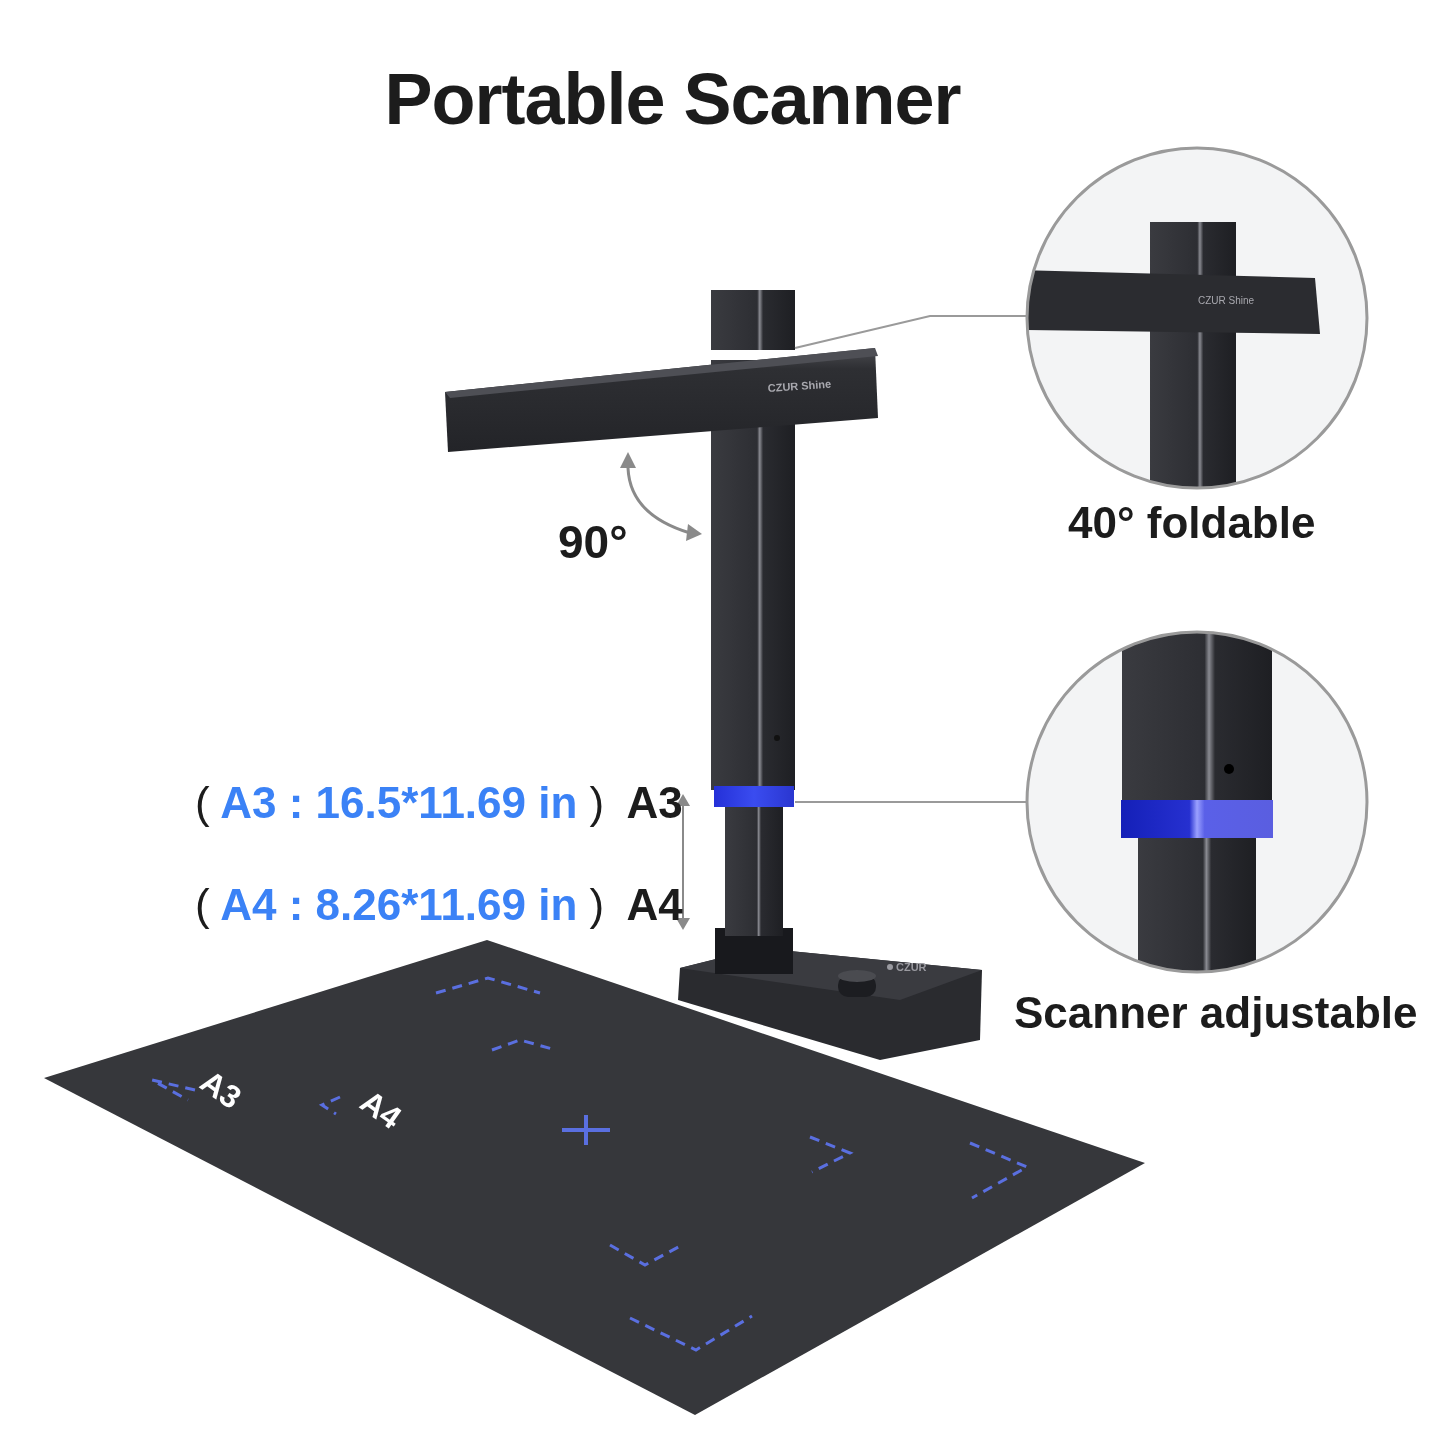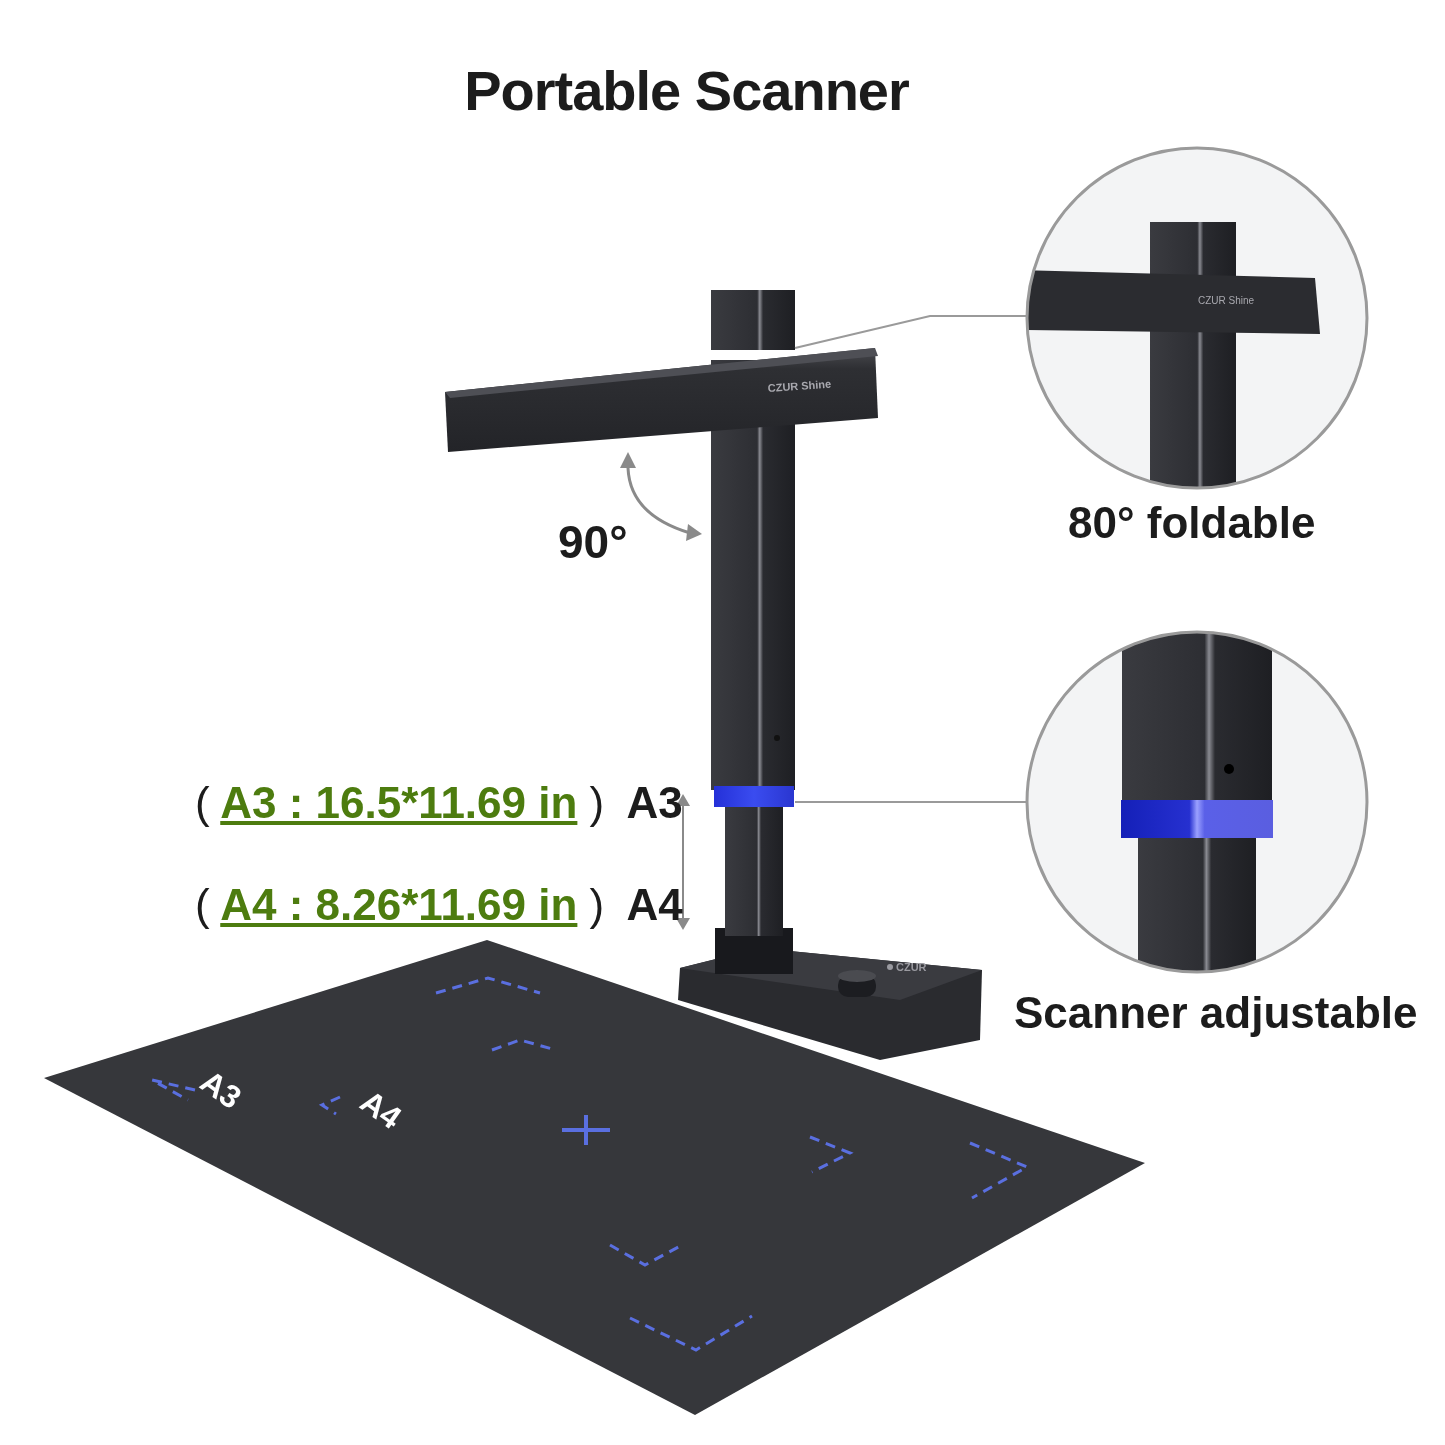--- a/index.html
+++ b/index.html
@@ -1,27 +1,27 @@
 <!DOCTYPE html>
 <html><head>
 <meta charset="utf-8">
 <style>
   html, body { margin:0; padding:0; background:#ffffff; }
   body { width:1445px; height:1445px; position:relative; overflow:hidden;
          font-family:"Liberation Sans", "DejaVu Sans", sans-serif; }
-  .title { position:absolute; left:14px; top:58px; width:1345px; text-align:center;
-           font-size:56px; font-weight:bold; color:#1c1c1c; letter-spacing:-1px; }
+  .title { position:absolute; left:0; top:58px; width:1345px; text-align:center;
+           font-size:72px; font-weight:bold; color:#1c1c1c; letter-spacing:-1px; }
   .scene { position:absolute; left:0; top:0; width:1445px; height:1445px; }
   .lbl { position:absolute; font-weight:bold; color:#1c1c1c; white-space:nowrap; }
   .deg { left:558px; top:515px; font-size:46px; }
   .feat1 { left:1068px; top:498px; font-size:44px; }
   .feat2 { left:1014px; top:988px; font-size:44px; }
   .size-row { position:absolute; left:195px; font-size:44px; font-weight:bold; white-space:nowrap; }
   .size-row .paren { color:#1c1c1c; font-weight:normal; }
-  .size-row .blue { color:#4d7c0f;text-decoration:underline; }
+  .size-row .blue { color:#3b82f6; }
   .size-row .tag { color:#1c1c1c; margin-left:10px; }
   .row-a3 { top:778px; }
   .row-a4 { top:880px;text-align:right; }
   .brand { position:absolute; font-size:11px; color:#a8a8ae; font-weight:bold; }
 </style>
 </head>
 <body>
 
 <div class="title">Portable Scanner</div>
 
@@ -148,14 +148,14 @@
   <span class="paren">)</span>
   <span class="tag">A3</span>
 </div>
 <div class="size-row row-a4">
   <span class="paren">(</span>
   <span class="blue">A4 : 8.26*11.69 in</span>
   <span class="paren">)</span>
   <span class="tag">A4</span>
 </div>
 
-<div class="lbl feat1">80° foldable</div>
+<div class="lbl feat1">40° foldable</div>
 <div class="lbl feat2">Scanner adjustable</div>
 
 </body></html>

